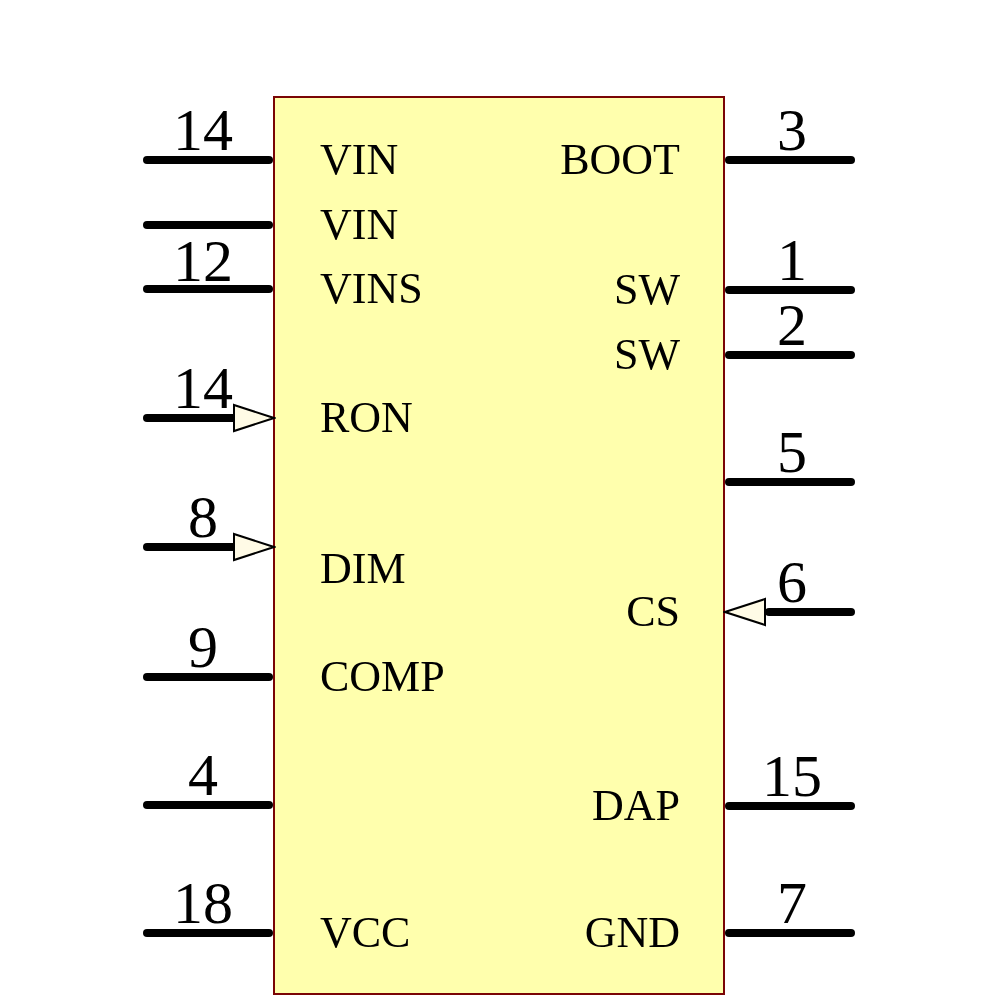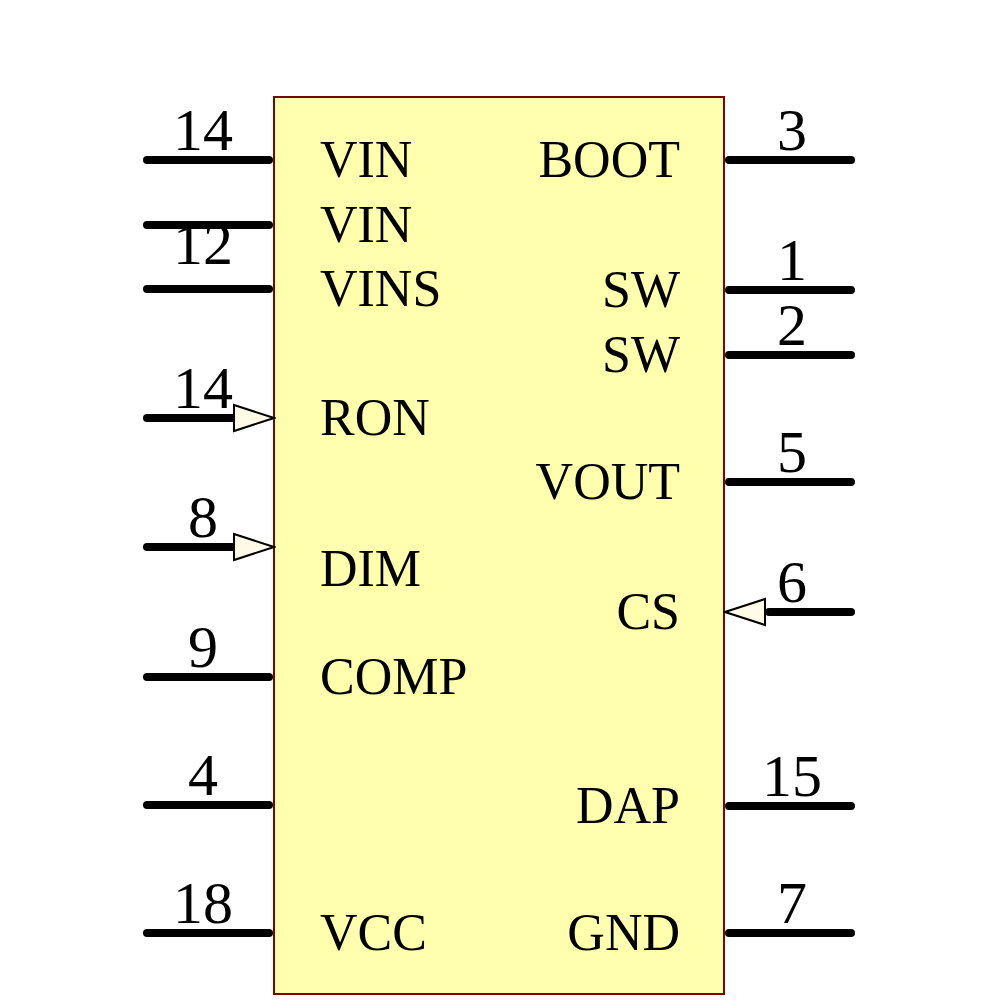--- a/index.html
+++ b/index.html
@@ -46,21 +46,21 @@
     font-size: 60px;
     color: #000000;
     white-space: nowrap;
   }
   .pin-number.left  { left: 138px; }
   .pin-number.right { left: 727px; }
   .pin-name {
     position: absolute;
     height: 60px;
     line-height: 60px;
-    font-size: 52px;
+    font-size: 44px;
     color: #000000;
     white-space: nowrap;
   }
   .pin-name.left  { left: 320px; }
   .pin-name.right { right: 320px; }
   .arrow {
     position: absolute;
     width: 44px;
     height: 32px;
   }
@@ -72,21 +72,21 @@
 
   <div class="symbol-body"></div>
 
   <div class="pin-number left" style="top:100px">14</div>
   <div class="pin-line left" style="top:156px"></div>
   <div class="pin-name left" style="top:130px">VIN</div>
 
   <div class="pin-line left" style="top:221px"></div>
   <div class="pin-name left" style="top:195px">VIN</div>
 
-  <div class="pin-number left" style="top:214px">12</div>
+  <div class="pin-number left" style="top:231px">12</div>
   <div class="pin-line left" style="top:285px"></div>
   <div class="pin-name left" style="top:259px">VINS</div>
 
   <div class="pin-number left" style="top:358px">14</div>
   <div class="pin-line left short" style="top:414px"></div>
   <svg class="arrow" style="left:232px; top:402px" viewBox="0 0 44 32">
     <polygon points="2,3 42,16 2,29" fill="#fffbe6" stroke="#000000" stroke-width="2"></polygon>
   </svg>
   <div class="pin-name left" style="top:388px">RON</div>
 
@@ -115,21 +115,20 @@
   <div class="pin-number right" style="top:230px">1</div>
   <div class="pin-line right" style="top:286px"></div>
   <div class="pin-name right" style="top:260px">SW</div>
 
   <div class="pin-number right" style="top:295px">2</div>
   <div class="pin-line right" style="top:351px"></div>
   <div class="pin-name right" style="top:325px">SW</div>
 
   <div class="pin-number right" style="top:422px">5</div>
   <div class="pin-line right" style="top:478px"></div>
-  <div class="pin-name right" style="top:452px">VOUT</div>
 
   <div class="pin-number right" style="top:552px">6</div>
   <div class="pin-line right short" style="top:608px"></div>
   <svg class="arrow" style="left:723px; top:596px" viewBox="0 0 44 32">
     <polygon points="42,3 2,16 42,29" fill="#fffbe6" stroke="#000000" stroke-width="2"></polygon>
   </svg>
   <div class="pin-name right" style="top:582px">CS</div>
 
   <div class="pin-number right" style="top:746px">15</div>
   <div class="pin-line right" style="top:802px"></div>

